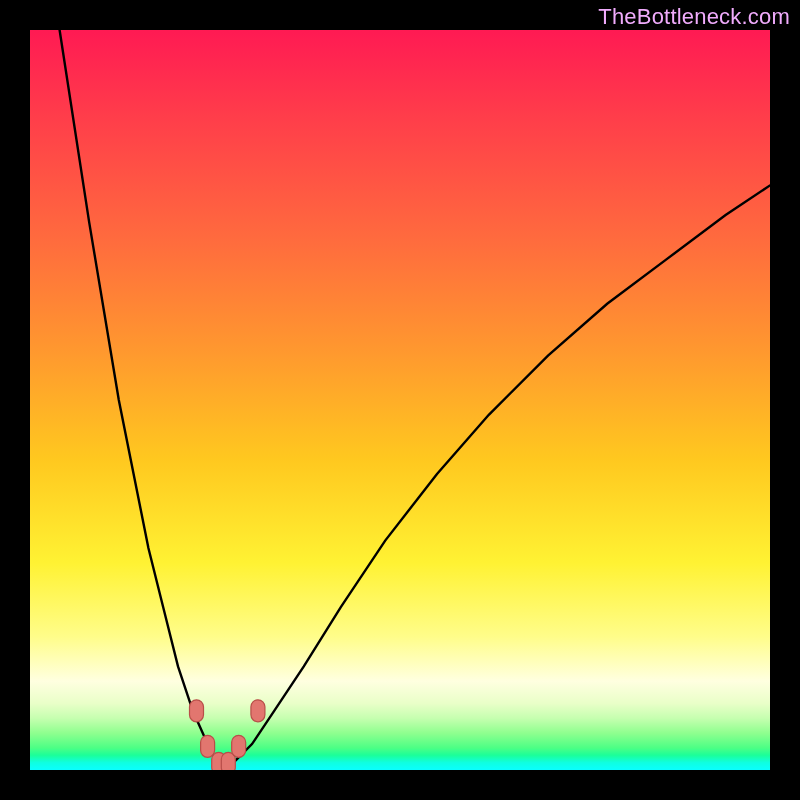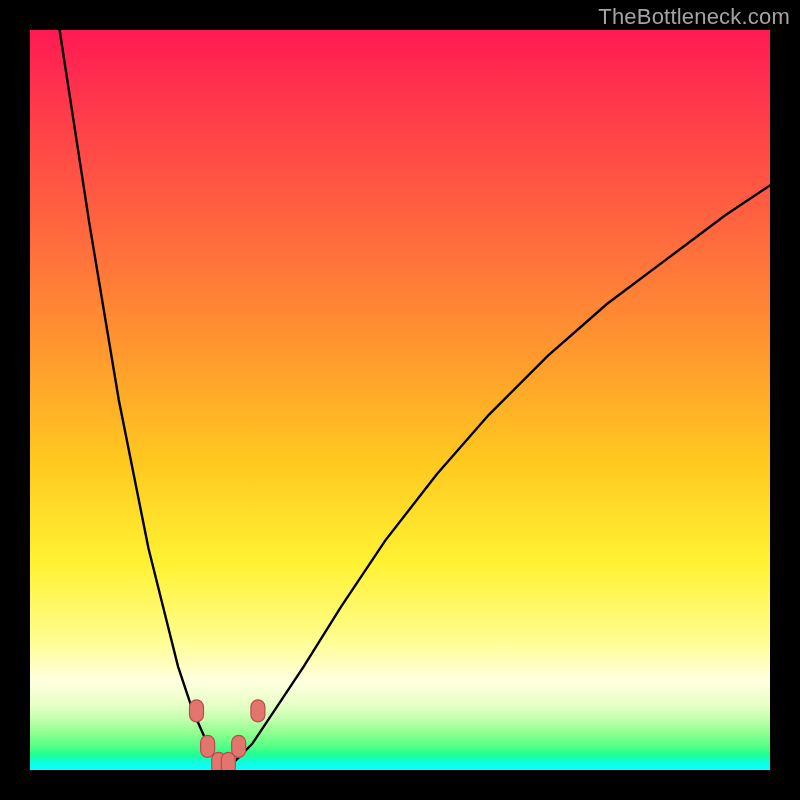--- a/index.html
+++ b/index.html
@@ -40,21 +40,21 @@
       #4dff85 97%,
       #1cff99 98%,
       #0fffe0 99%,
       #0affff 100%
     );
   }
   .watermark {
     position: absolute;
     top: 4px;
     right: 10px;
-    color: #a3a3a3;
+    color: #f0abfc;
     font-size: 22px;
     font-weight: 500;
     letter-spacing: 0.2px;
     user-select: none;
   }
   svg.curve {
     position: absolute;
     left: 0;
     top: 0;
     width: 740px;

